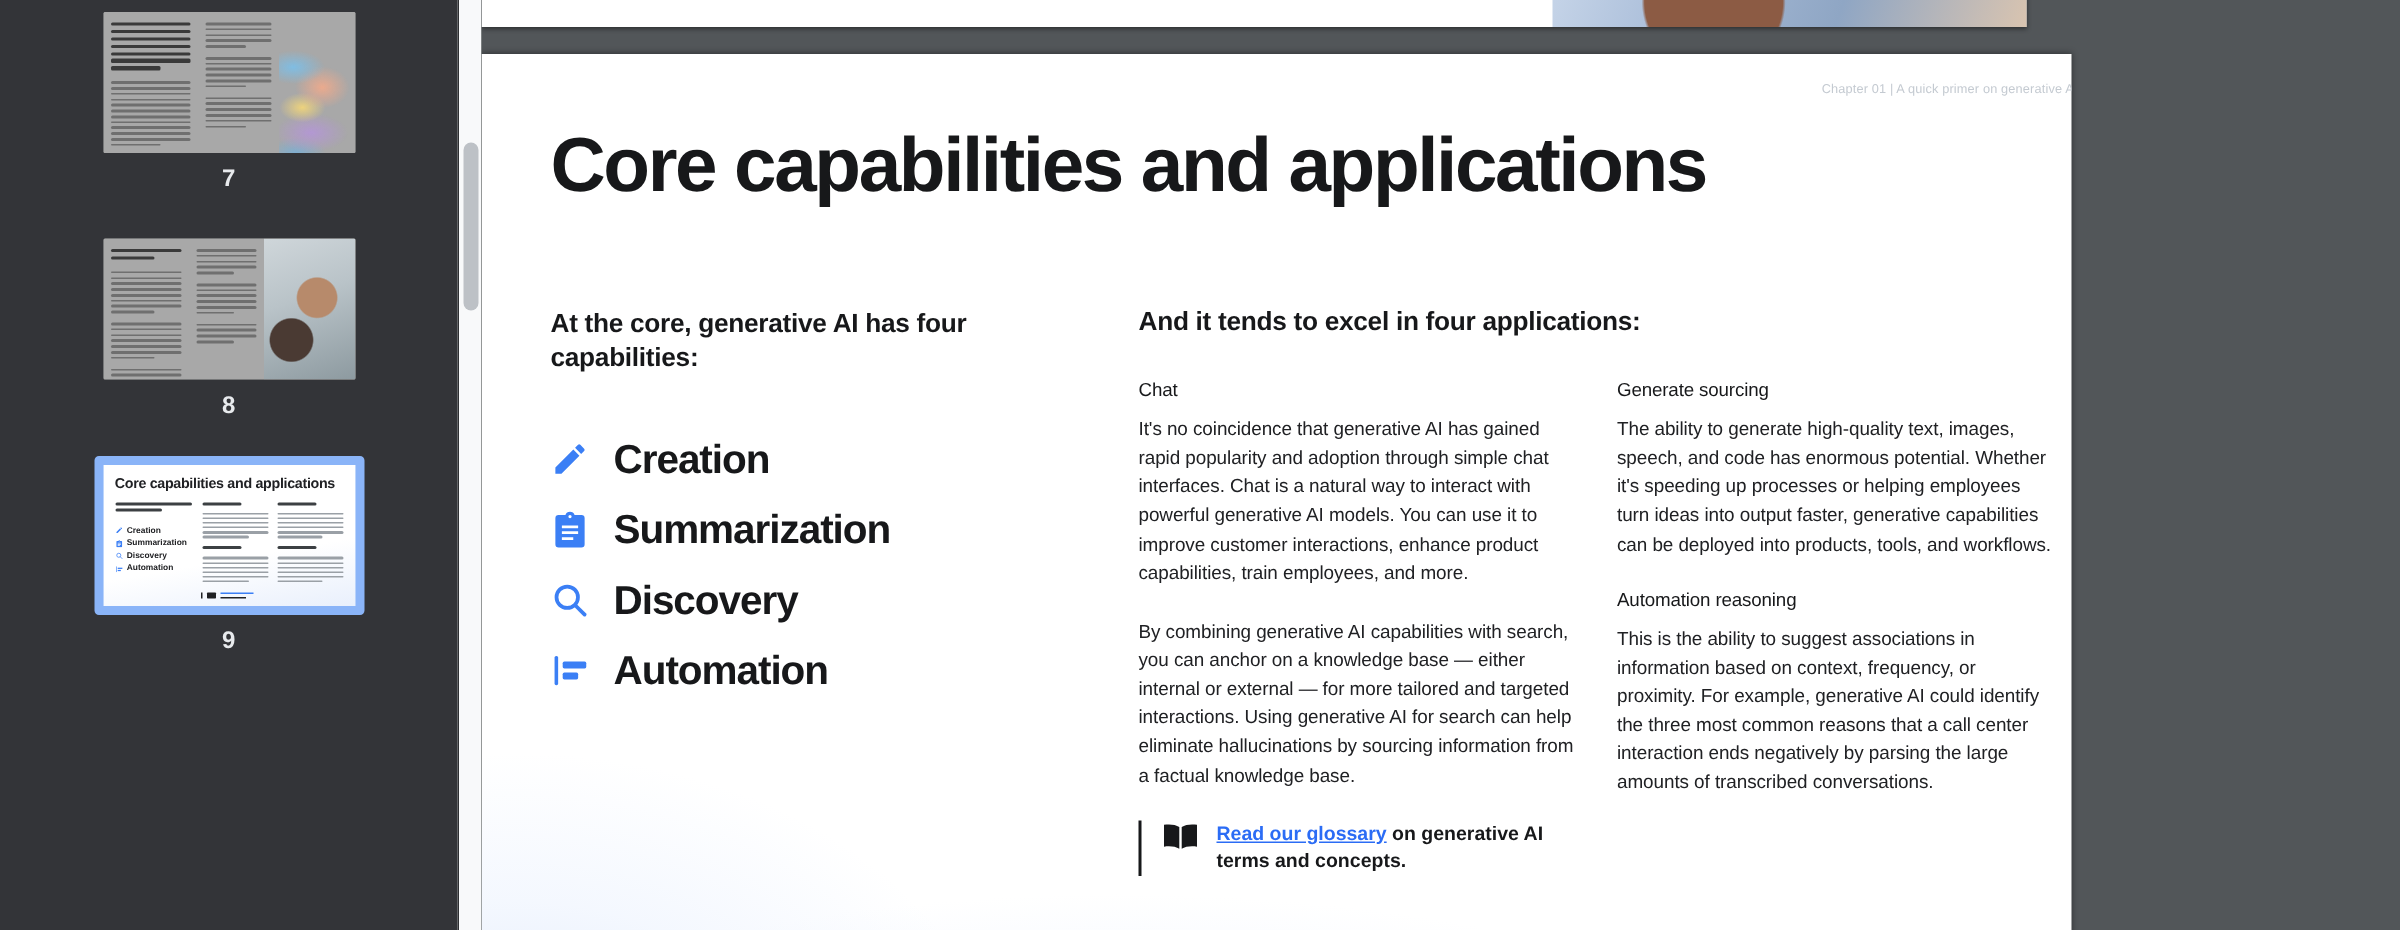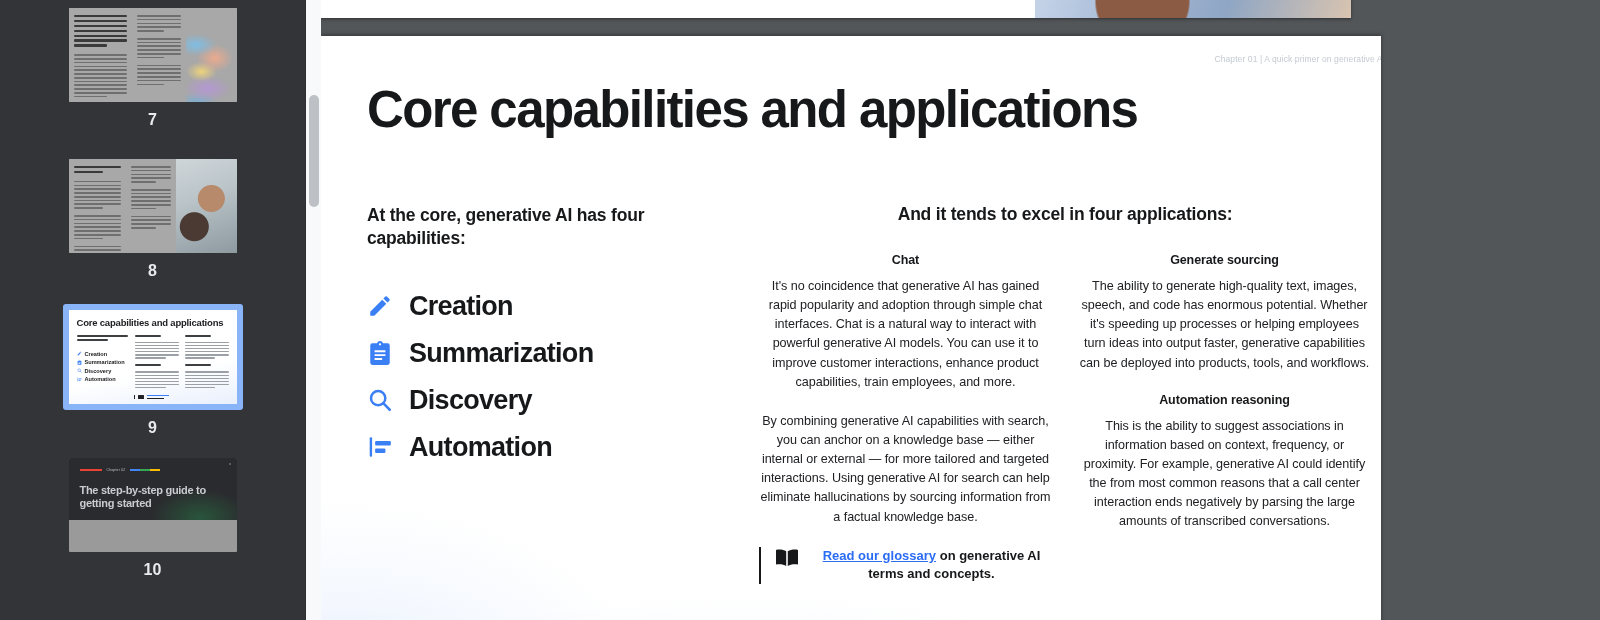--- a/index.html
+++ b/index.html
@@ -155,37 +155,37 @@
   }
   .page-title {
     position: absolute; top: 48px; left: 46px;
     font-size: 51px; font-weight: 700; color: #17181a;
     letter-spacing: -1.6px; line-height: 1;
     white-space: nowrap;
   }
 
   .cols { position: absolute; top: 168px; left: 46px; right: 10px; display: flex; }
   .col-left { width: 392px; padding-right: 28px; }
-  .col-right { flex: 1; text-align: center; }
+  .col-right { flex: 1; }
 
   .lede {
     font-size: 17.5px; font-weight: 700; color: #17181a;
     line-height: 1.33; letter-spacing: -.2px;
   }
 
   .cap-list { margin-top: 40px; }
   .cap-item { display: flex; align-items: center; gap: 16px; margin-bottom: 16px; }
   .cap-icon { width: 26px; height: 26px; flex: 0 0 26px; color: #3b7ff5; display:flex; align-items:center; justify-content:center; }
   .cap-icon svg { width: 26px; height: 26px; display:block; }
   .cap-text { font-size: 27px; font-weight: 700; color: #17181a; letter-spacing: -.7px; }
 
   .rhead { font-size: 17.5px; font-weight: 700; color: #17181a; letter-spacing: -.2px; }
   .subcols { display: flex; gap: 26px; margin-top: 28px; }
   .subcol { flex: 1; }
-  .sub-h { font-size: 12.5px; font-weight: 700; color: #17181a; margin-bottom: 10px; letter-spacing: -.1px; }
+  .sub-h { font-size: 12.5px; font-weight: 400; color: #17181a; margin-bottom: 10px; letter-spacing: -.1px; }
   .sub-p { font-size: 12.6px; line-height: 1.52; color: #202124; margin-bottom: 20px; letter-spacing: -.05px; }
 
   .glossary {
     display: flex; align-items: flex-start; gap: 12px;
     border-left: 2px solid #17181a;
     padding-left: 14px;
     margin-top: 8px;
   }
   .glossary-icon { width: 24px; flex: 0 0 24px; color: #17181a; padding-top: 2px; }
   .glossary-icon svg { width: 24px; height: 18px; display: block; }
@@ -388,38 +388,20 @@
             <div>
               <div class="t9lk"></div>
               <div class="t9lk2"></div>
             </div>
           </div>
         </div>
       </div>
       <div class="thumb-label">9</div>
     </div>
 
-    <div class="thumb-block" style="top:458px;">
-      <div class="thumb-frame">
-        <div class="thumb-inner t10">
-          <div class="dot"></div>
-          <div class="rule">
-            <span class="rr"></span>
-            <span class="rtxt">Chapter 02</span>
-            <span class="gbar">
-              <i style="background:#4285f4"></i>
-                <i style="background:#34a853"></i>
-                <i style="background:#fbbc04"></i>
-            </span>
-          </div>
-          <h4>The step-by-step guide to getting started</h4>
-        </div>
-      </div>
-      <div class="thumb-label">10</div>
-    </div>
   </div>
 
   <div class="scroll-gutter">
     <div class="scroll-thumb"></div>
   </div>
 
   <div class="viewer">
 
     <div class="page-prev">
       <div class="prev-photo"></div>
@@ -500,21 +482,21 @@
                 </span>
                 <span class="glossary-text"><a class="glossary-link" href="#">Read our glossary</a><span> on generative AI terms and concepts.</span></span>
               </div>
             </div>
 
             <div class="subcol">
               <div class="sub-h">Generate sourcing</div>
               <div class="sub-p">The ability to generate high-quality text, images, speech, and code has enormous potential. Whether it's speeding up processes or helping employees turn ideas into output faster, generative capabilities can be deployed into products, tools, and workflows.</div>
 
               <div class="sub-h">Automation reasoning</div>
-              <div class="sub-p">This is the ability to suggest associations in information based on context, frequency, or proximity. For example, generative AI could identify the from most common reasons that a call center interaction ends negatively by parsing the large amounts of transcribed conversations.</div>
+              <div class="sub-p">This is the ability to suggest associations in information based on context, frequency, or proximity. For example, generative AI could identify the three most common reasons that a call center interaction ends negatively by parsing the large amounts of transcribed conversations.</div>
             </div>
 
           </div>
         </div>
 
       </div>
     </div>
   </div>
 </div>
 

